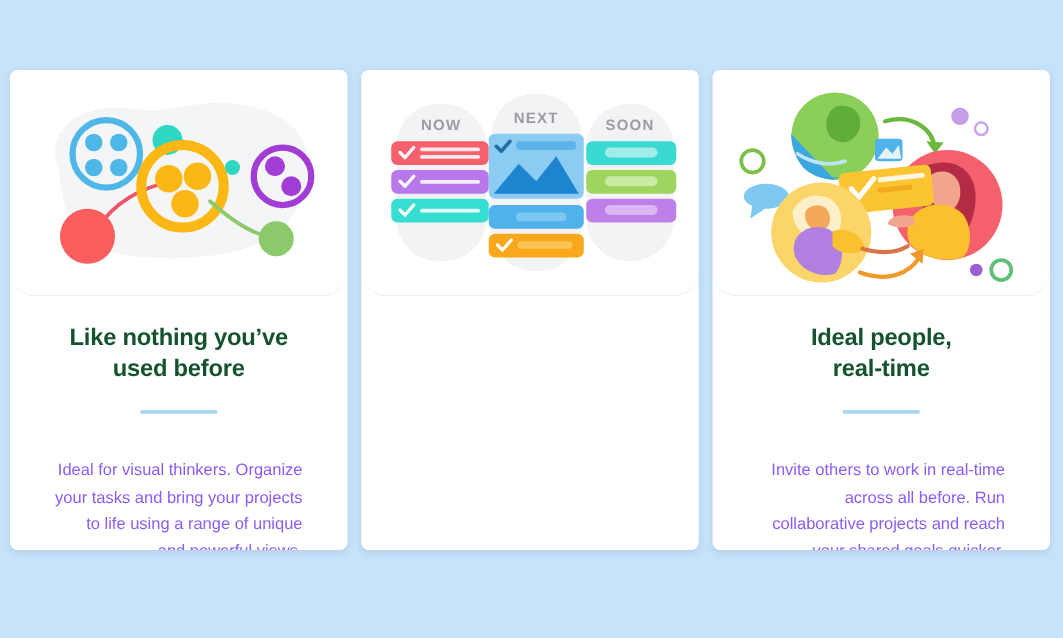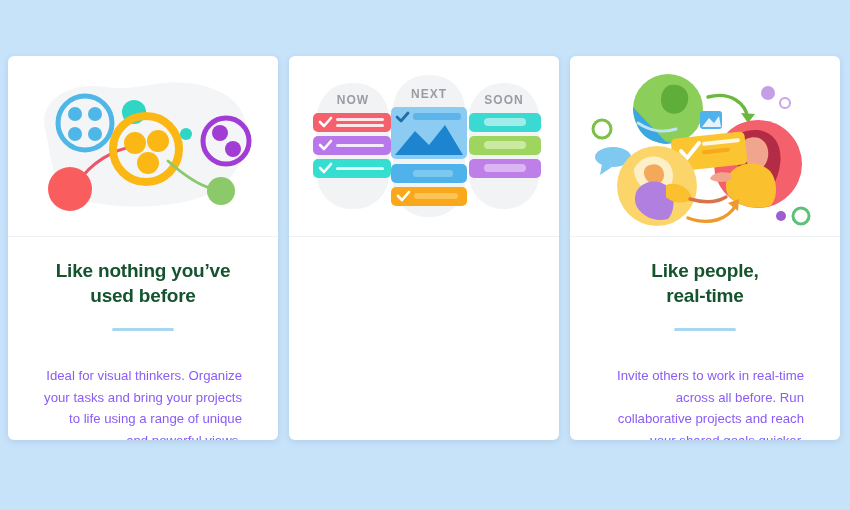--- a/index.html
+++ b/index.html
@@ -37,20 +37,21 @@
     flex-direction: column;
     overflow: hidden;
   }
   .illo-wrap {
     height: 180px;
     display: flex;
     align-items: center;
     justify-content: center;
     border-bottom: 1px solid #eef1f4;
     flex: none;
+    border-radius: 20px;
   }
   .illo-wrap svg { display: block; }
   .card-body {
     flex: 1;
     padding: 22px 20px 0 20px;
     display: flex;
     flex-direction: column;
     align-items: center;
   }
   .card-title {
@@ -217,21 +218,21 @@
           <path d="M66 106 C74 100 84 104 84 114 C84 122 76 126 70 122 C64 118 62 110 66 106 Z" fill="#f4a85c"></path>
           <path d="M58 128 C66 118 82 118 90 128 C96 136 94 152 88 158 C74 162 60 154 56 144 C54 138 55 132 58 128 Z" fill="#b07fe0"></path>
           <path d="M86 124 C96 120 110 126 112 138 C104 144 92 142 86 136 Z" fill="#fbc02d"></path>
           <path d="M110 138 C124 142 136 142 146 136" fill="none" stroke="#d9744a" stroke-width="3.4" stroke-linecap="round"></path>
 
           <path d="M108 157 C130 165 148 158 156 144" fill="none" stroke="#f0992a" stroke-width="3.4" stroke-linecap="round"></path>
           <path d="M148 142 L159 138 L158 150 Z" fill="#f0992a"></path>
         </svg>
       </div>
       <div class="card-body">
-        <h3 class="card-title">Like people,
+        <h3 class="card-title">Ideal people,
 real-time</h3>
         <div class="accent-rule"></div>
         <p class="card-desc">Invite others to work in real-time across all before. Run collaborative projects and reach your shared goals quicker.</p>
       </div>
     </div>
 
   </div>
 </div>
 
 </body></html>

